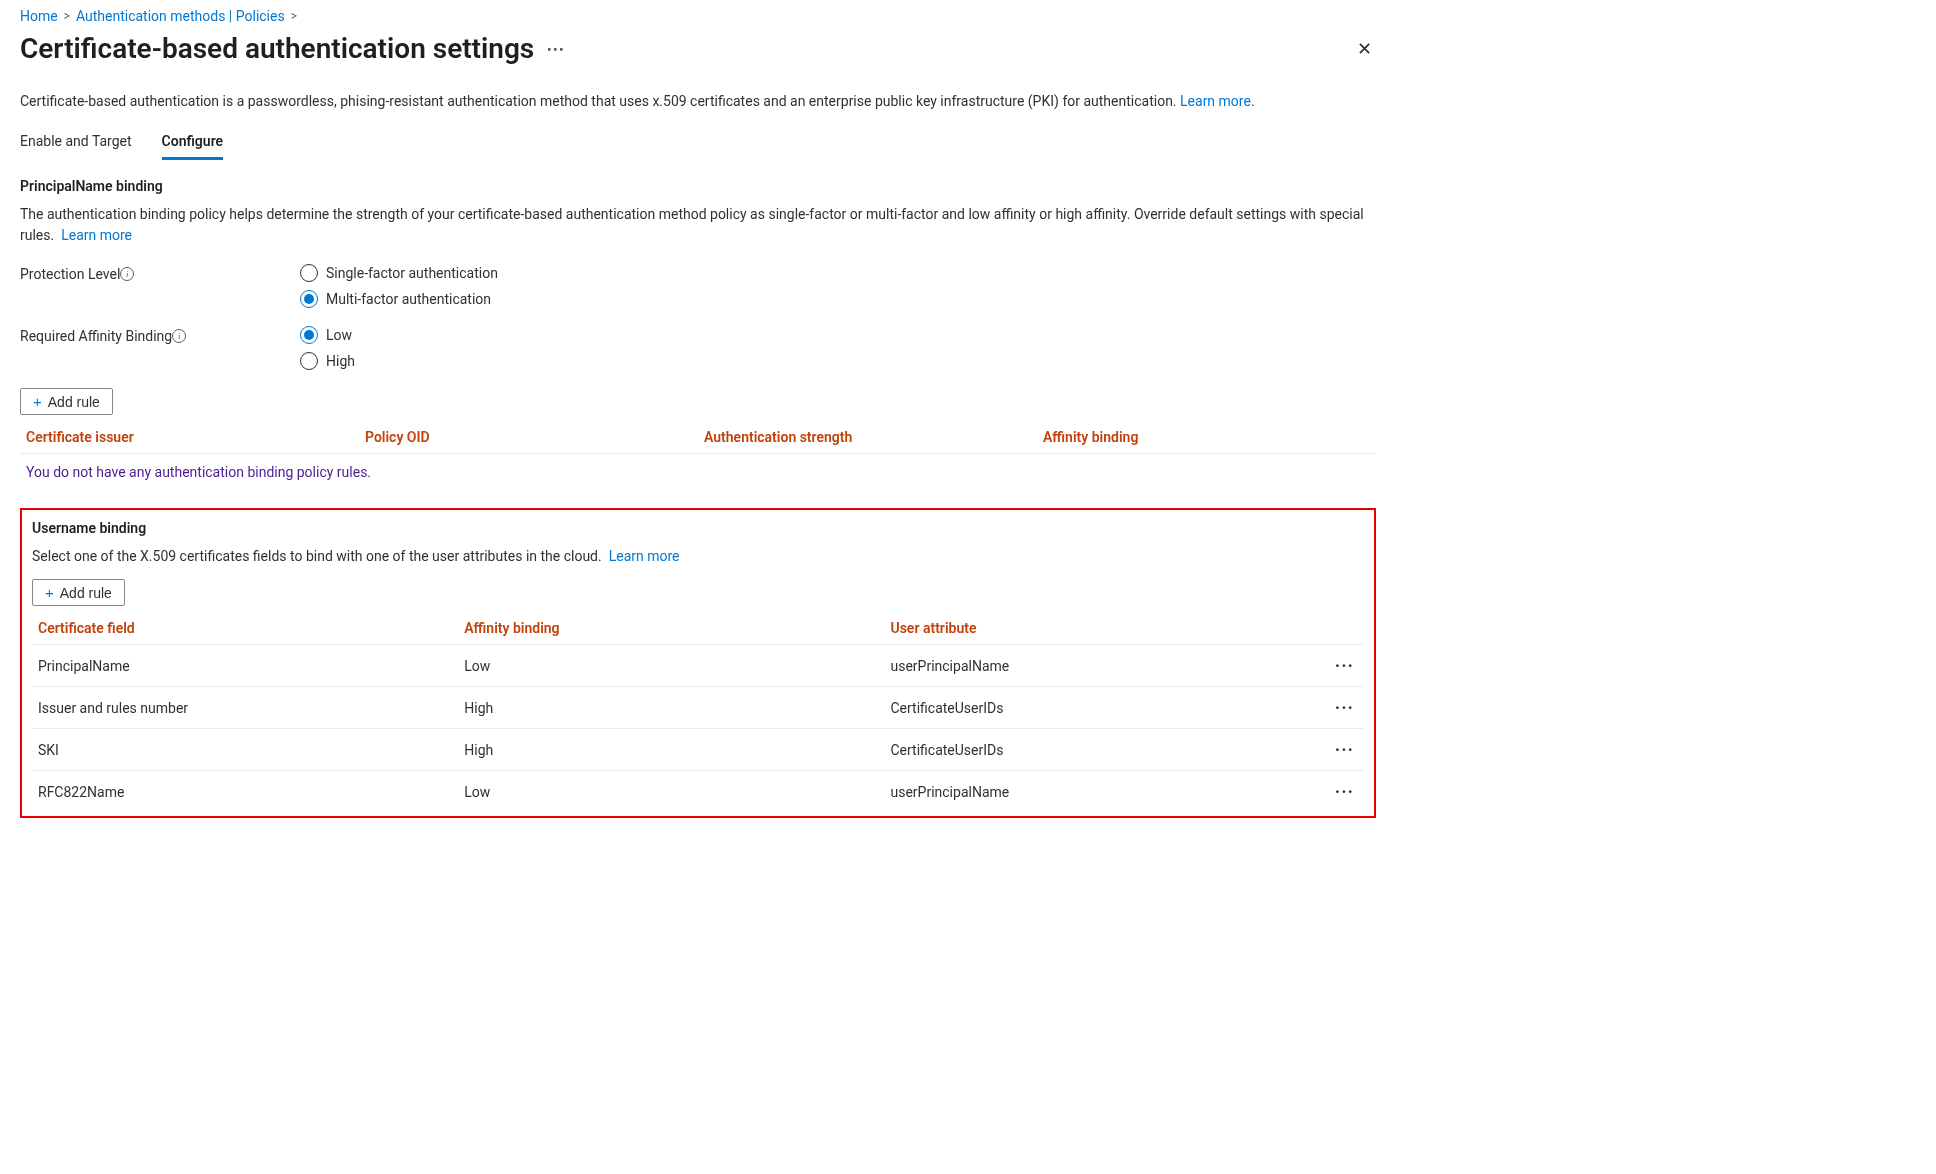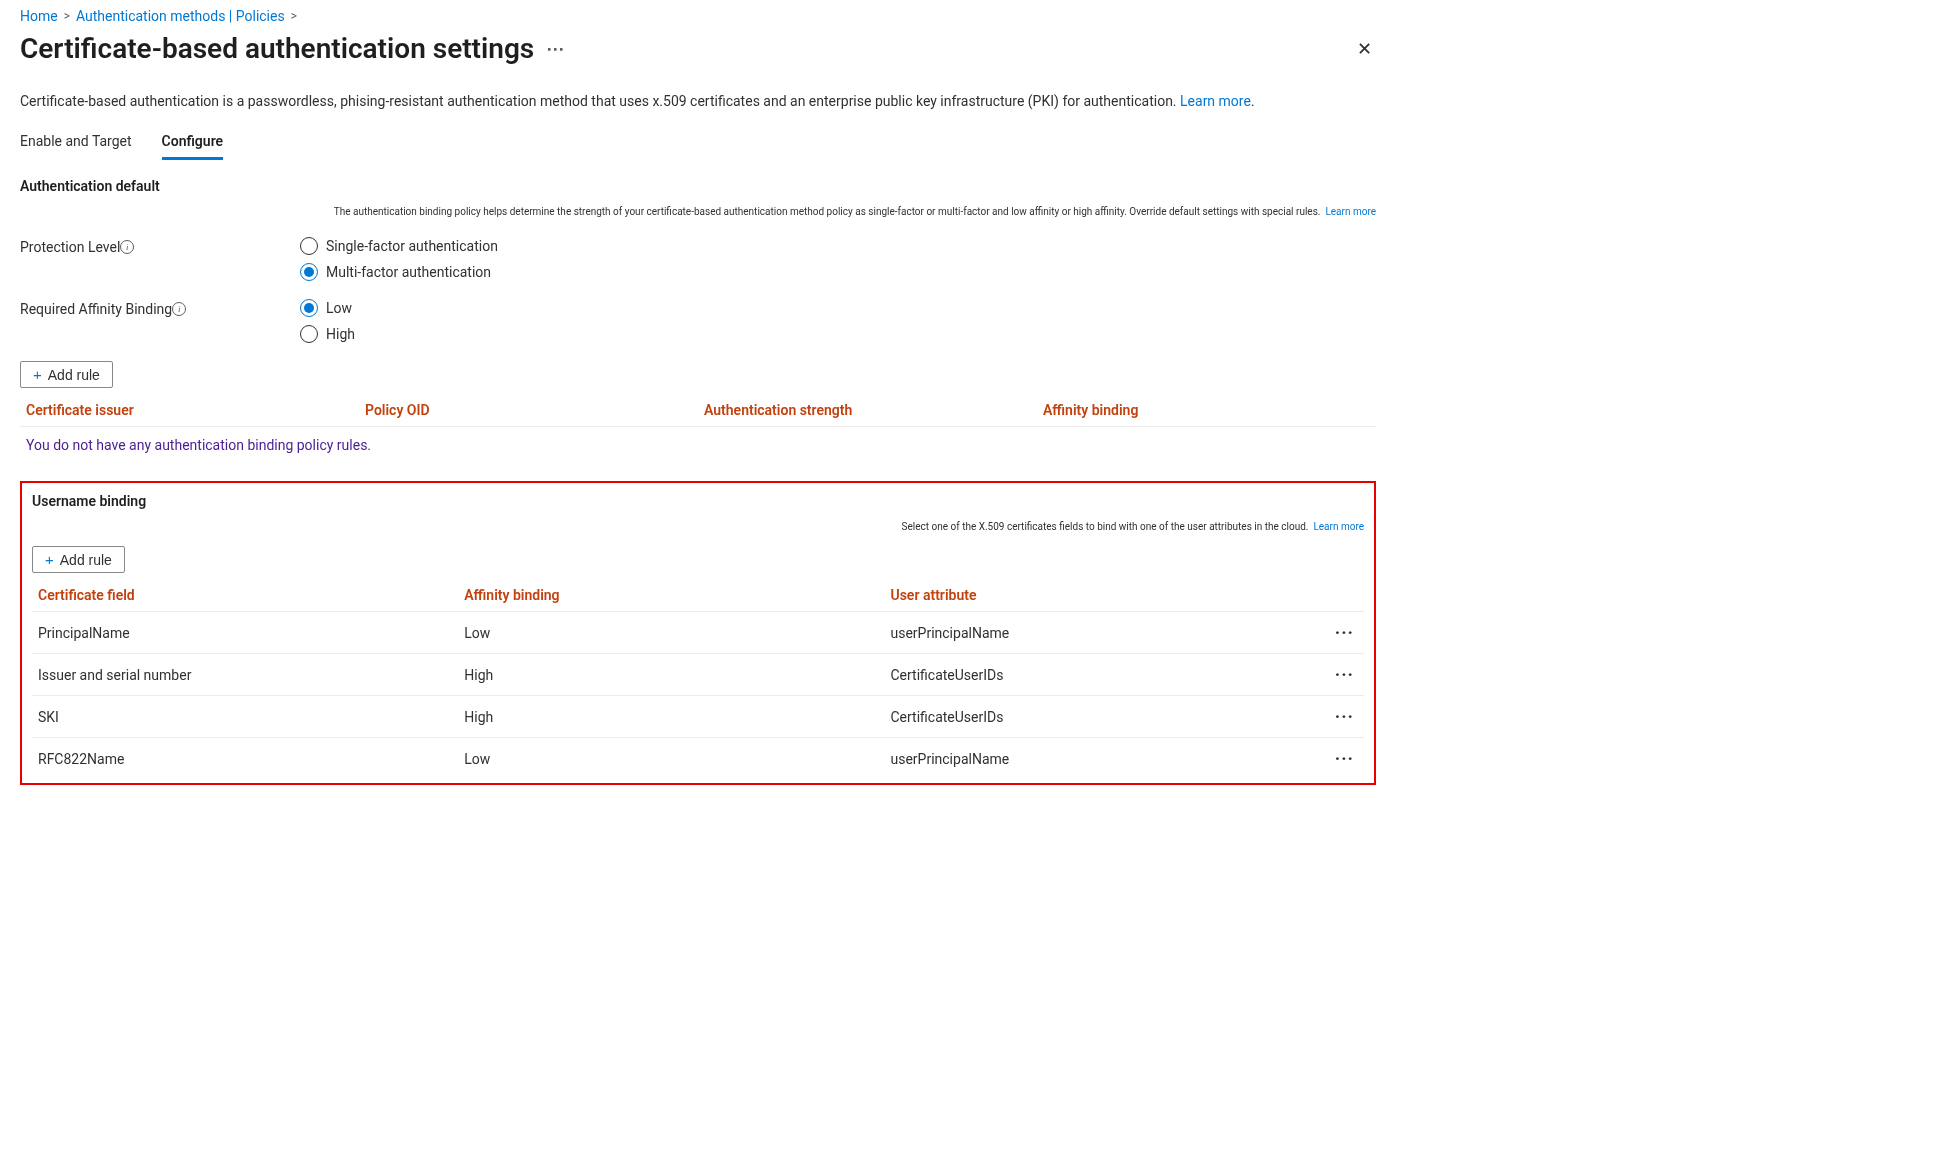--- a/index.html
+++ b/index.html
@@ -71,25 +71,24 @@
     border-bottom: 3px solid #0078d4;
     color: #201f1e;
   }
   .section-heading {
     font-weight: 600;
     font-size: 14px;
     color: #201f1e;
     margin-bottom: 10px;
   }
   .section-desc {
-    font-size: 10px;
+    font-size: 14px;
     color: #323130;
     margin-bottom: 18px;
     line-height: 1.5;
-    text-align: right;
   }
   .form-row {
     display: flex;
     align-items: flex-start;
     margin-bottom: 18px;
   }
   .form-label {
     width: 280px;
     display: flex;
     align-items: center;
@@ -217,21 +216,21 @@
   <a class="link">Learn more</a>.
 </div>
 
 
 <div class="tabs">
   <div class="tab">Enable and Target</div>
   <div class="tab active">Configure</div>
 </div>
 
 
-<div class="section-heading">Authentication default</div>
+<div class="section-heading">PrincipalName binding</div>
 <div class="section-desc">
   <span>The authentication binding policy helps determine the strength of your certificate-based authentication method policy as single-factor or multi-factor and low affinity or high affinity. Override default settings with special rules.</span>
   &nbsp;<a class="link">Learn more</a>
 </div>
 
 
 <div class="form-row">
   <div class="form-label">
     <span>Protection Level</span>
     <span class="info-icon">i</span>
@@ -310,21 +309,21 @@
       </tr>
     </thead>
     <tbody id="ub-tbody">
     <tr>
           <td style="">PrincipalName</td>
           <td style="">Low</td>
           <td style="">userPrincipalName</td>
           <td style=""><span class="row-more">···</span></td>
         </tr>
         <tr>
-          <td style="">Issuer and serial number</td>
+          <td style="">Issuer and rules number</td>
           <td style="">High</td>
           <td style="">CertificateUserIDs</td>
           <td style=""><span class="row-more">···</span></td>
         </tr>
         <tr>
           <td style="">SKI</td>
           <td style="">High</td>
           <td style="">CertificateUserIDs</td>
           <td style=""><span class="row-more">···</span></td>
         </tr>

